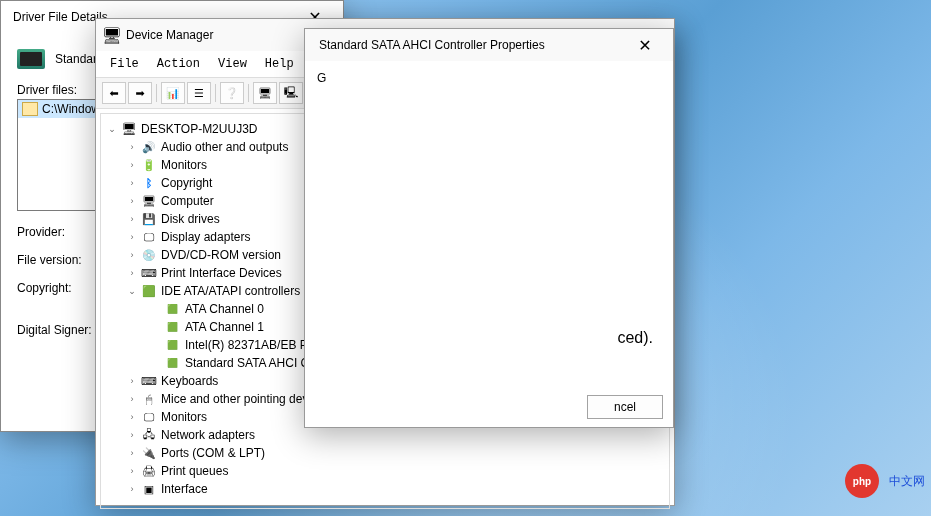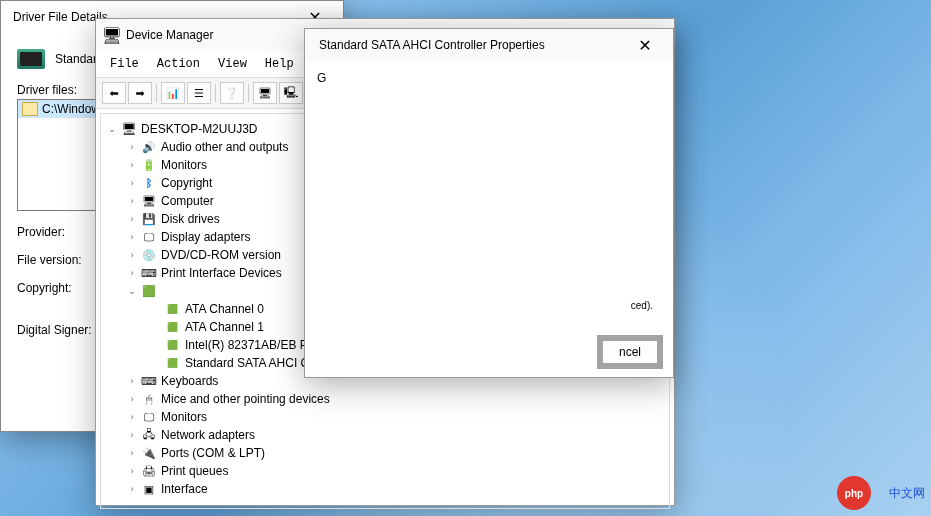--- a/index.html
+++ b/index.html
@@ -40,41 +40,41 @@
     .ico-chip::before { content: "🟩"; font-size: 9px;}
     .ico-kb::before { content: "⌨"; font-size: 11px;}
     .ico-mouse::before { content: "🖱"; font-size: 11px;}
     .ico-monitor::before { content: "🖵"; font-size: 11px;}
     .ico-net::before { content: "🖧"; font-size: 11px;}
     .ico-port::before { content: "🔌"; font-size: 11px;}
     .ico-print::before { content: "🖨"; font-size: 11px;}
     .ico-cpu::before { content: "▣"; font-size: 11px;}
 
     
-    .propback { left: 304px; top: 28px; width: 370px; height: 350px; }
+    .propback { left: 304px; top: 28px; width: 370px; height: 400px; }
     .propback .bottombar { position:absolute; bottom:8px; right:10px; display:flex; gap:8px; }
-    .propback .btn { padding: 4px 16px; font-size: 12px; border: 6px solid #a3a3a3; background:#fdfdfd; }
-    .propback .hint { position:absolute; bottom:66px; right:20px; font-size:10px; }
+    .propback .btn { padding: 4px 26px; font-size: 12px; border: 1px solid #a3a3a3; background:#fdfdfd; }
+    .propback .hint { position:absolute; bottom:80px; right:20px; font-size:16px; }
     .propback .tab { position:absolute; top:42px; left:12px; font-size:12px; }
 
     
     .dlg { left: 306px; top: 38px; width: 344px; height: 432px; background: white; border: 1px solid #888; box-shadow: 0 8px 30px rgba(0,0,0,0.35); }
     .dlg .titlebar { background: white; border-bottom: none; }
     .dlg-body { padding: 8px 16px; font-size: 12px; }
     .dlg-header { display:flex; align-items:center; gap:10px; margin: 8px 0 14px 0;}
     .dlg-header .chipicon { width: 28px; height: 20px; background: linear-gradient(#4a8, #276); border-radius: 2px; position:relative; }
     .dlg-header .chipicon::after { content:""; position:absolute; inset: 3px; background:#222; border-radius:1px;}
     .filebox { border: 1px solid #7a7a7a; height: 112px; background: white; margin-bottom: 14px; }
     .filebox .filerow { display:flex; align-items:center; gap:4px; background:#cce8ff; padding: 2px 4px; font-size: 12px;}
     .filebox .fileico { width:16px; height:14px; background:#ffe9a8; border:1px solid #caa94a; display:inline-block;}
     .detgrid { display:grid; grid-template-columns: 92px 1fr; row-gap: 14px; margin: 8px 0 20px 0; font-size: 12px;}
     .dlg-ok { display:flex; justify-content:flex-end; }
     .dlg-ok button { padding: 4px 30px; font-size: 12px; border: 1px solid #0067c0; background:white; cursor:pointer; }
     
-    .watermark { position:absolute; right:6px; bottom:6px; display:flex; align-items:center; gap:18px; }
+    .watermark { position:absolute; right:6px; bottom:18px; display:flex; align-items:center; gap:10px; }
     .watermark .seal { width:34px; height:34px; border-radius:50%; background:#e2372f; color:white; display:flex; align-items:center; justify-content:center; font-size:10px; font-weight:bold; }
     .watermark .txt { font-size:12px; color:#1d4ed8; }
   </style>
 </head>
 <body>
 
 <div class="bgswoosh"></div>
 
 <div class="window devmgr">
   <div class="titlebar">
@@ -143,20 +143,21 @@
           <span>DVD/CD-ROM version</span>
         </div>
         <div class="tree-item l1">
           <span class="tree-caret">›</span>
           <span class="tree-icon ico-hid"></span>
           <span>Print Interface Devices</span>
         </div>
         <div class="tree-item l1">
           <span class="tree-caret">⌄</span>
           <span class="tree-icon ico-ide"></span>
+          <span>IDE ATA/ATAPI controllers</span>
         </div>
         <div class="tree-item l2">
           <span class="tree-caret"></span>
           <span class="tree-icon ico-chip"></span>
           <span>ATA Channel 0</span>
         </div>
         <div class="tree-item l2">
           <span class="tree-caret"></span>
           <span class="tree-icon ico-chip"></span>
           <span>ATA Channel 1</span>

